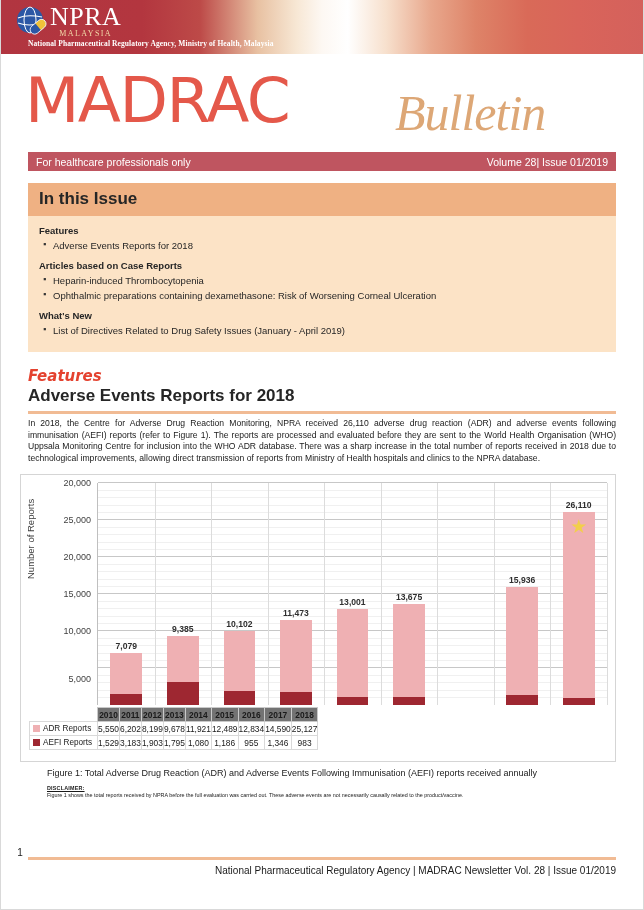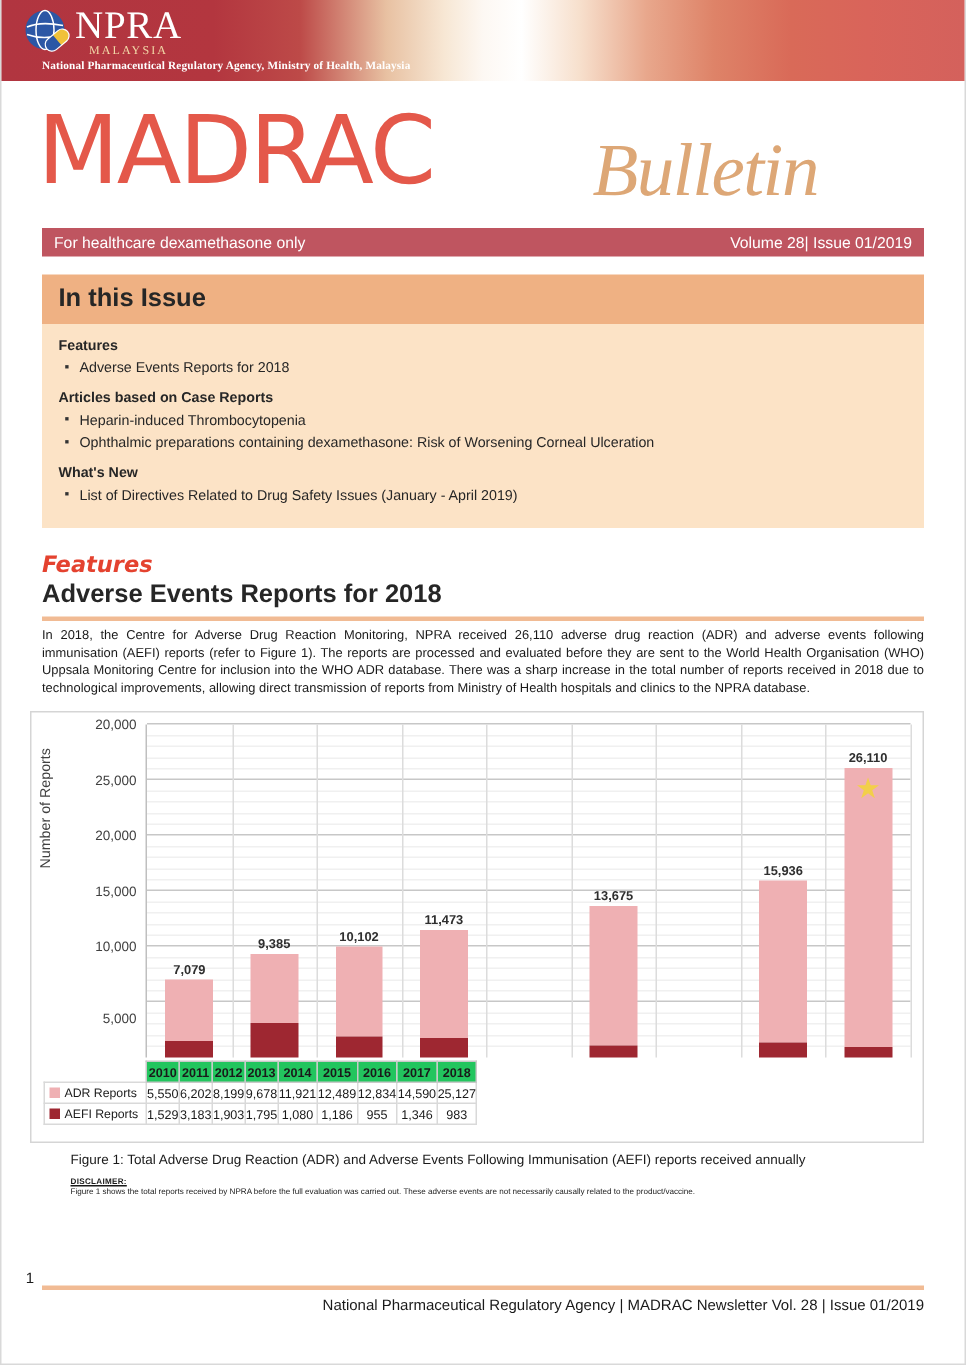--- a/index.html
+++ b/index.html
@@ -163,21 +163,21 @@
     font-size: 19px; color: #f2cf4a; line-height: 19px;
   }
 
   
   .dtable {
     position: absolute; left: 8px; right: 8px; top: 232px;
     font-size: 8.4px; color: #1a1a1a;
     border-collapse: collapse; table-layout: fixed;
   }
   .dtable td { border: 1px solid #d9d9d9; text-align: center; padding: 1.5px 0; }
-  .dtable .hdr { background: #22c55e; font-weight: bold; border-color: #c9c9c9; }
+  .dtable .hdr { background: #737373; font-weight: bold; border-color: #c9c9c9; }
   .dtable .lbl {
     text-align: left; padding-left: 3px; width: 68px;
     white-space: nowrap; font-size: 8.2px;
   }
   .dtable .corner { border: none; background: transparent; }
   .swatch {
     display: inline-block; width: 7px; height: 7px;
     margin-right: 3px; vertical-align: -1px;
   }
   .sw-adr { background: #efb0b3; }
@@ -236,21 +236,21 @@
     </div>
     <div class="masthead-sub">National Pharmaceutical Regulatory Agency, Ministry of Health, Malaysia</div>
   </div>
 
   <div class="title-block">
     <div class="madrac">MADRAC</div>
     <div class="bulletin">Bulletin</div>
   </div>
 
   <div class="strap">
-    <span>For healthcare dexamethasone only</span>
+    <span>For healthcare professionals only</span>
     <span>Volume 28| Issue 01/2019</span>
   </div>
 
   <div class="issue-box">
     <div class="issue-head">In this Issue</div>
     <div class="issue-body">
 
       <div class="sec-title">Features</div>
       <ul class="bullets">
         <li>Adverse Events Reports for 2018</li>
@@ -350,20 +350,27 @@
               </div>
               <div class="dlabel" style="bottom: 76.7548px;">10,102</div>
             </div>
             <div class="barcell" style="left: 33.3333%; width: 11.1111%;">
               <div class="bar" style="height: 84.9002px;">
                 <div class="seg-adr" style="bottom: 13.283px; height: 71.6172px; background: rgb(239, 176, 179);"></div>
                 <div class="seg-aefi" style="height: 13.283px; background: rgb(158, 39, 49);"></div>
               </div>
               <div class="dlabel" style="bottom: 86.9002px;">11,473</div>
             </div>
+            <div class="barcell" style="left: 44.4444%; width: 11.1111%;">
+              <div class="bar" style="height: 96.2074px;">
+                <div class="seg-adr" style="bottom: 7.992px; height: 88.2154px; background: rgb(239, 176, 179);"></div>
+                <div class="seg-aefi" style="height: 7.992px; background: rgb(158, 39, 49);"></div>
+              </div>
+              <div class="dlabel" style="bottom: 98.2074px;">13,001</div>
+            </div>
             <div class="barcell" style="left: 55.5556%; width: 11.1111%;">
               <div class="bar" style="height: 101.195px;">
                 <div class="seg-adr" style="bottom: 8.7764px; height: 92.4186px; background: rgb(239, 176, 179);"></div>
                 <div class="seg-aefi" style="height: 8.7764px; background: rgb(158, 39, 49);"></div>
               </div>
               <div class="dlabel" style="bottom: 103.195px;">13,675</div>
             </div>
             <div class="barcell" style="left: 77.7778%; width: 11.1111%;">
               <div class="bar" style="height: 117.926px;">
                 <div class="seg-adr" style="bottom: 9.9604px; height: 107.966px; background: rgb(239, 176, 179);"></div>

